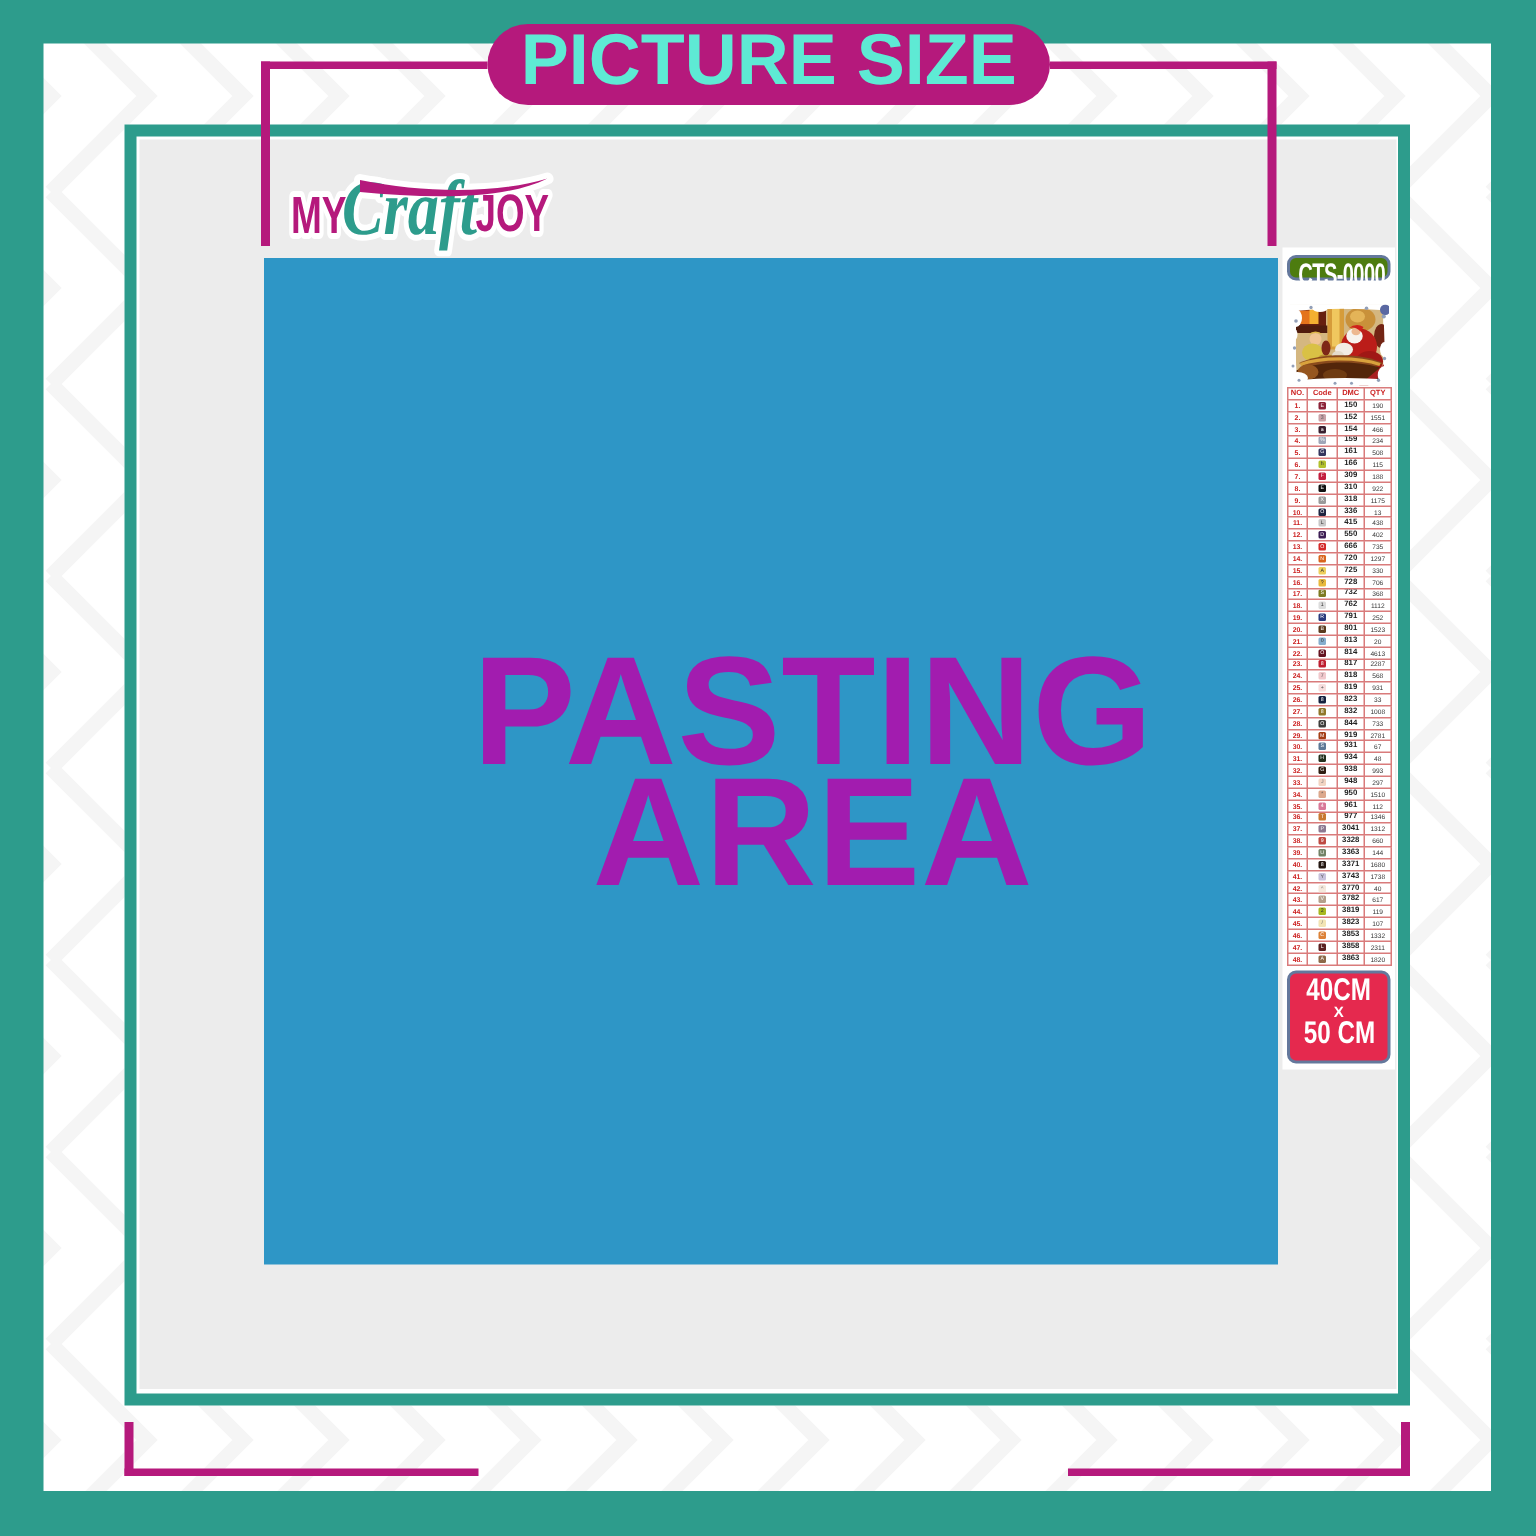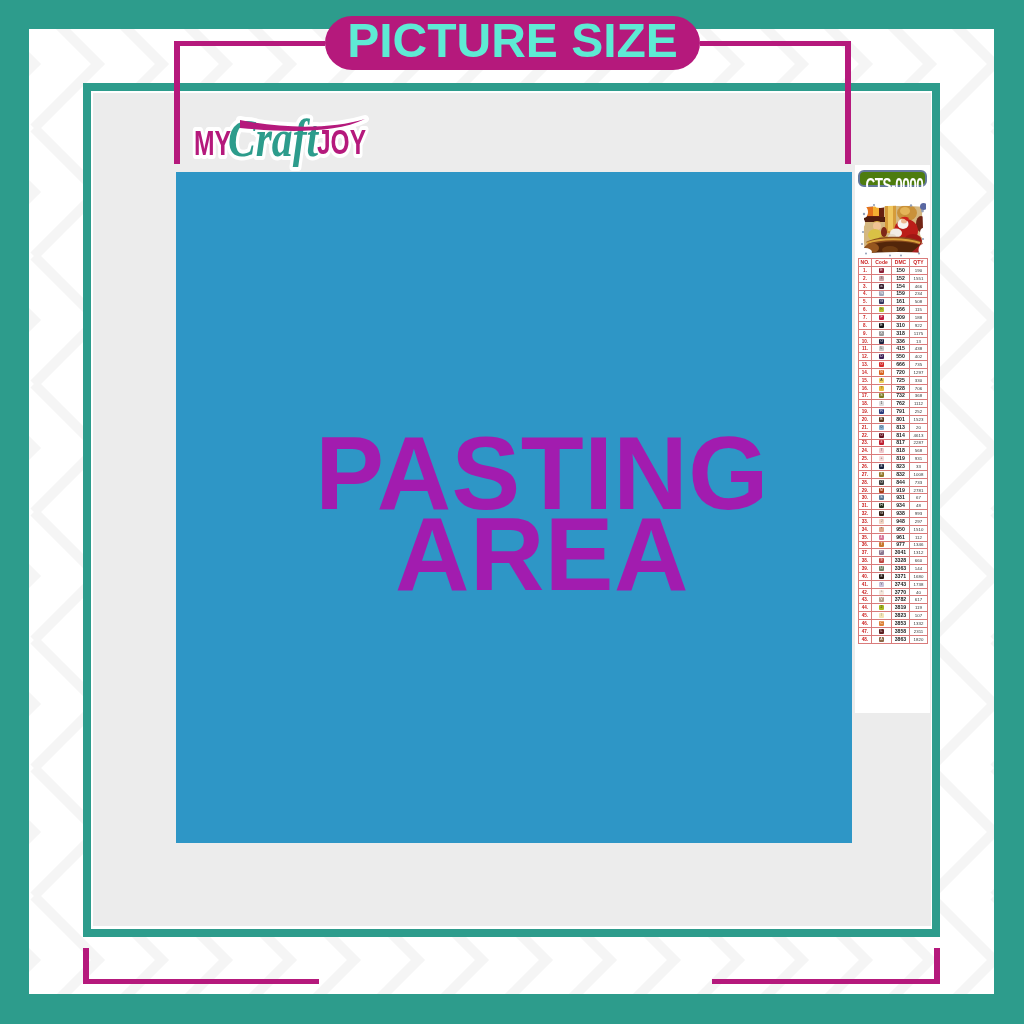--- a/index.html
+++ b/index.html
@@ -417,20 +417,25 @@
     </table>
 <style>
   #dmc td{border:1px solid #d97b7b;text-align:center;padding:0;height:6.85px;font-size:4.6px;line-height:5px;overflow:hidden;}
   #dmc .hd td{font-size:5px;height:7px;}
   #dmc .no{color:#cc2222;font-weight:bold;}
   #dmc .dm{color:#222;font-weight:bold;font-size:5.2px;}
   #dmc .qt{color:#333;font-size:4.4px;}
   #dmc .sq{display:inline-block;width:5px;height:5px;border-radius:1px;font-size:3.5px;line-height:5px;vertical-align:top;}
 </style>
 
+<div class="abs" style="left:858px;top:647px;width:69px;height:62px;background:#e5294e;border:2px solid #64789c;border-radius:6px;box-sizing:border-box;color:#fff;font-weight:bold;text-align:center;">
+  <div style="font-size:19px;line-height:20px;margin-top:2px;"><span style="display:inline-block;transform:scale(0.85,1.1)">40CM</span></div>
+  <div style="font-size:10px;line-height:9px;">X</div>
+  <div style="font-size:19px;line-height:20px;"><span style="display:inline-block;transform:scale(0.85,1.1)">50 CM</span></div>
+</div>
 
 <div class="abs" style="left:174px;top:41px;width:151px;height:5px;background:#b5197c;"></div>
 
 <div class="abs" style="left:174px;top:41px;width:6px;height:123px;background:#b5197c;"></div>
 
 <div class="abs" style="left:700px;top:41px;width:151px;height:5px;background:#b5197c;"></div>
 
 <div class="abs" style="left:845px;top:41px;width:6px;height:123px;background:#b5197c;"></div>
 
 <div class="abs" style="left:325px;top:16px;width:375px;height:54px;background:#b5197c;border-radius:27px;color:#5eead4;font-weight:bold;font-size:48px;line-height:50px;text-align:center;white-space:nowrap;"><span style="display:inline-block;">PICTURE SIZE</span></div>

